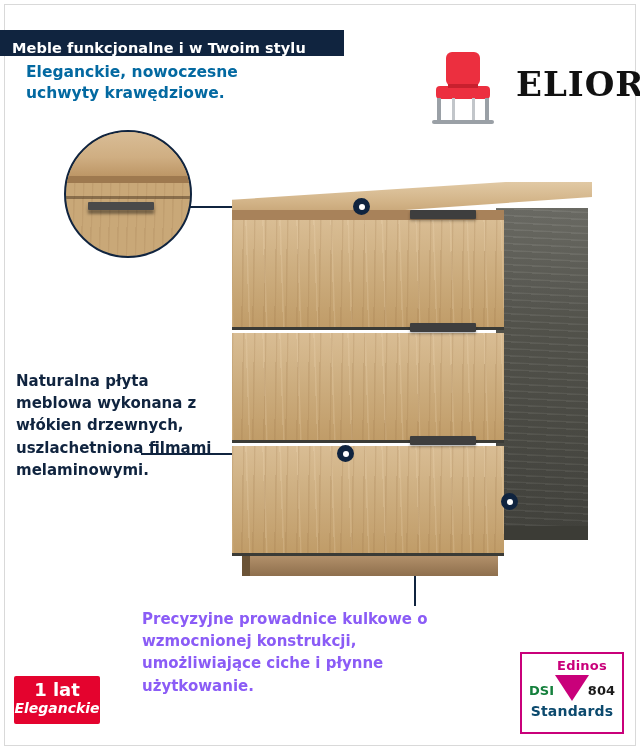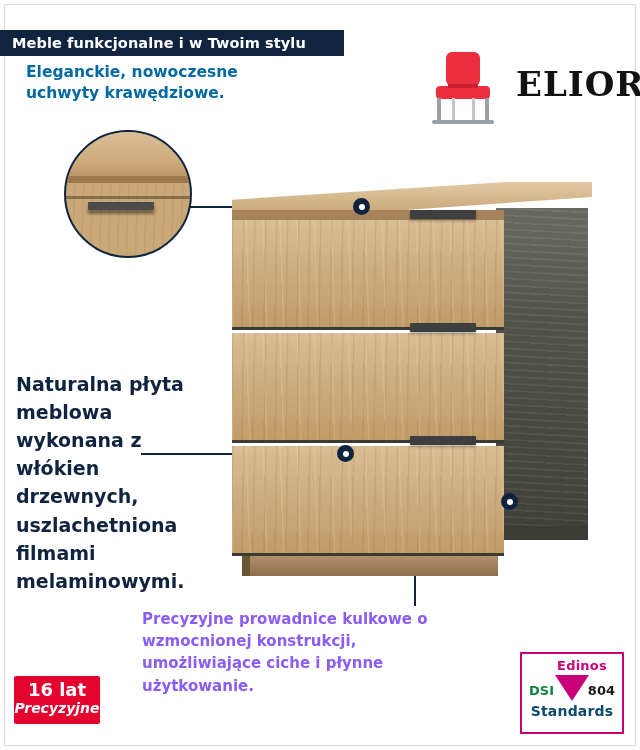--- a/index.html
+++ b/index.html
@@ -33,21 +33,21 @@
   #banner {
     position: absolute;
     left: 0; top: 30px;
     width: 344px; height: 26px;
     background: #10243f;
     color: #ffffff;
     font-size: 14.5px;
     font-weight: bold;
     letter-spacing: 0.1px;
     display: flex;
-    align-items: center;
+    align-items: flex-end;
     padding-left: 12px;
     box-sizing: border-box;
   }
 
   
   #logo {
     position: absolute;
     right: 16px; top: 48px;
     width: 200px; height: 78px;
   }
@@ -243,21 +243,21 @@
   #leader-1 { left: 189px; top: 206px; width: 166px; height: 1.5px; }
   #leader-2 { left: 141px; top: 453px; width: 198px; height: 1.5px; }
   #leader-3a { left: 414px; top: 501px; width: 90px; height: 1.5px; }
   #leader-3b { left: 414px; top: 501px; width: 1.5px; height: 105px; }
 
   
   #text-material {
     position: absolute;
     left: 16px; top: 370px;
     width: 200px;
-    font-size: 19px;
+    font-size: 15px;
     font-weight: bold;
     color: #10243f;
     line-height: 1.48;
   }
   #text-runners {
     position: absolute;
     left: 142px; top: 608px;
     width: 330px;
     font-size: 15px;
     font-weight: bold;
@@ -409,22 +409,22 @@
   </div>
 
   <div class="marker" id="marker-1"></div>
   <div class="marker" id="marker-2"></div>
   <div class="marker" id="marker-3"></div>
 
   <div id="text-material">Naturalna płyta meblowa wykonana z włókien drzewnych, uszlachetniona filmami melaminowymi.</div>
   <div id="text-runners">Precyzyjne prowadnice kulkowe o wzmocnionej konstrukcji, umożliwiające ciche i płynne użytkowanie.</div>
 
   <div id="badge-guarantee">
-    <div class="line1">16 lat</div>
-    <div class="line2">Precyzyjne</div>
+    <div class="line1">1 lat</div>
+    <div class="line2">Eleganckie</div>
   </div>
 
   <div id="badge-standards">
     <div class="b-top">Edinos</div>
     <div class="b-mid">
       <div class="chev"></div>
       <div class="dsi">DSI</div>
       <div class="num">804</div>
     </div>
     <div class="b-bot">Standards</div>

